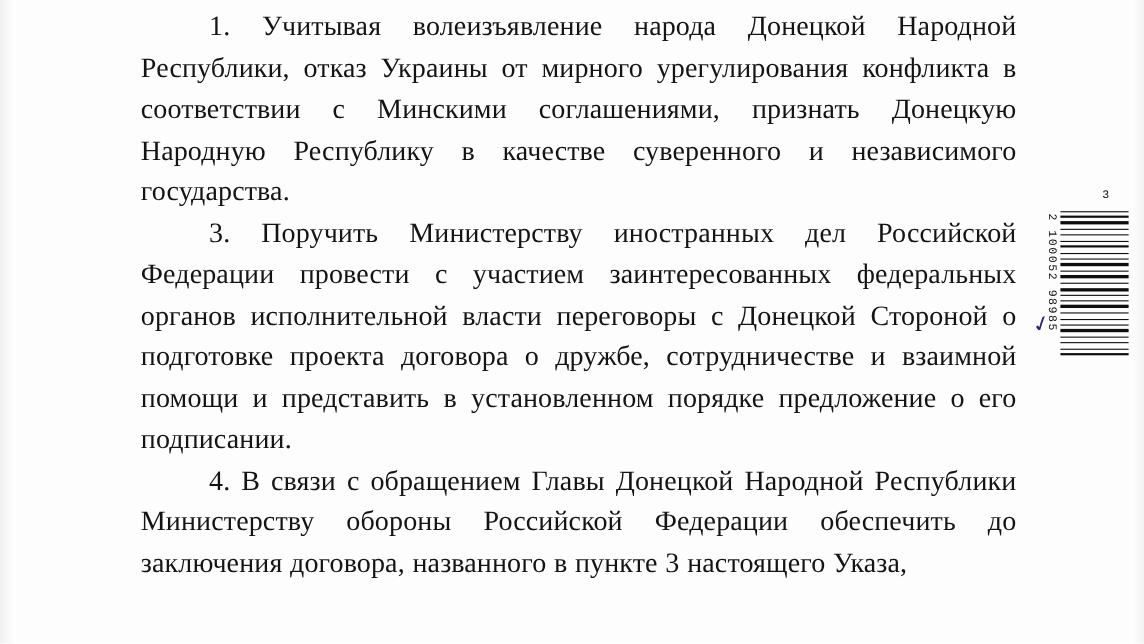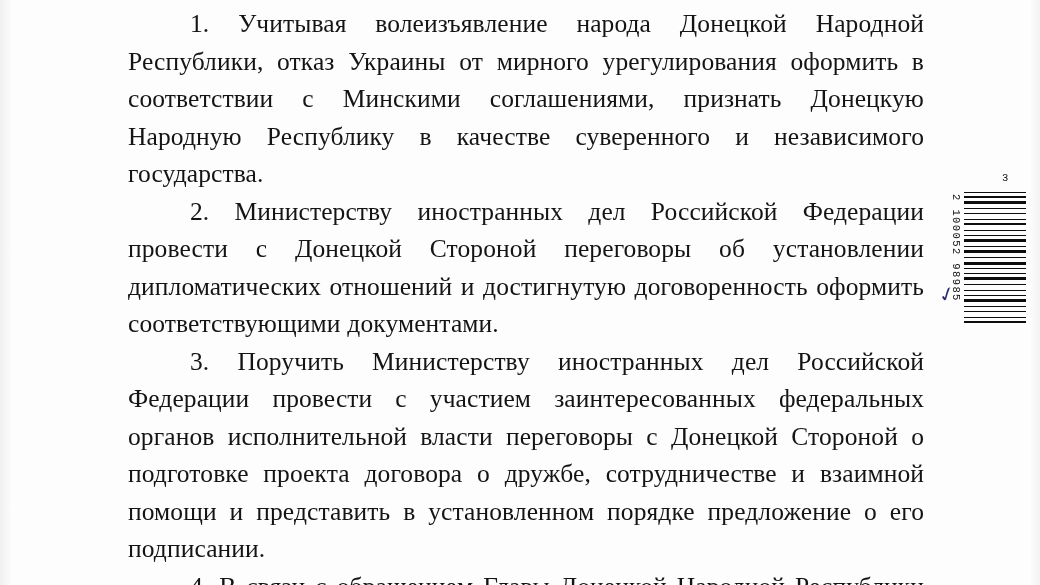--- a/index.html
+++ b/index.html
@@ -118,25 +118,21 @@
 <body>
 
 <div class="page">
 
   <div class="edge-shadow-left"></div>
   <div class="edge-shadow-right"></div>
 
   <div class="doc-body">
     <p class="para">
       <span class="num">1.</span>
-      <span>Учитывая волеизъявление народа Донецкой Народной Республики, отказ Украины от мирного урегулирования оформить в соответствии с Минскими соглашениями, признать Донецкую Народную Республику в качестве суверенного и независимого государства.</span>
-    </p>
-    <p class="para">
-      <span class="num">2.</span>
-      <span>Министерству иностранных дел Российской Федерации провести с Донецкой Стороной переговоры об установлении дипломатических отношений и достигнутую договоренность оформить соответствующими документами.</span>
+      <span>Учитывая волеизъявление народа Донецкой Народной Республики, отказ Украины от мирного урегулирования конфликта в соответствии с Минскими соглашениями, признать Донецкую Народную Республику в качестве суверенного и независимого государства.</span>
     </p>
     <p class="para">
       <span class="num">3.</span>
       <span>Поручить Министерству иностранных дел Российской Федерации провести с участием заинтересованных федеральных органов исполнительной власти переговоры с Донецкой Стороной о подготовке проекта договора о дружбе, сотрудничестве и взаимной помощи и представить в установленном порядке предложение о его подписании.</span>
     </p>
     <p class="para">
       <span class="num">4.</span>
       <span>В связи с обращением Главы Донецкой Народной Республики Министерству обороны Российской Федерации обеспечить до заключения договора, названного в пункте 3 настоящего Указа,</span>
     </p>
 

